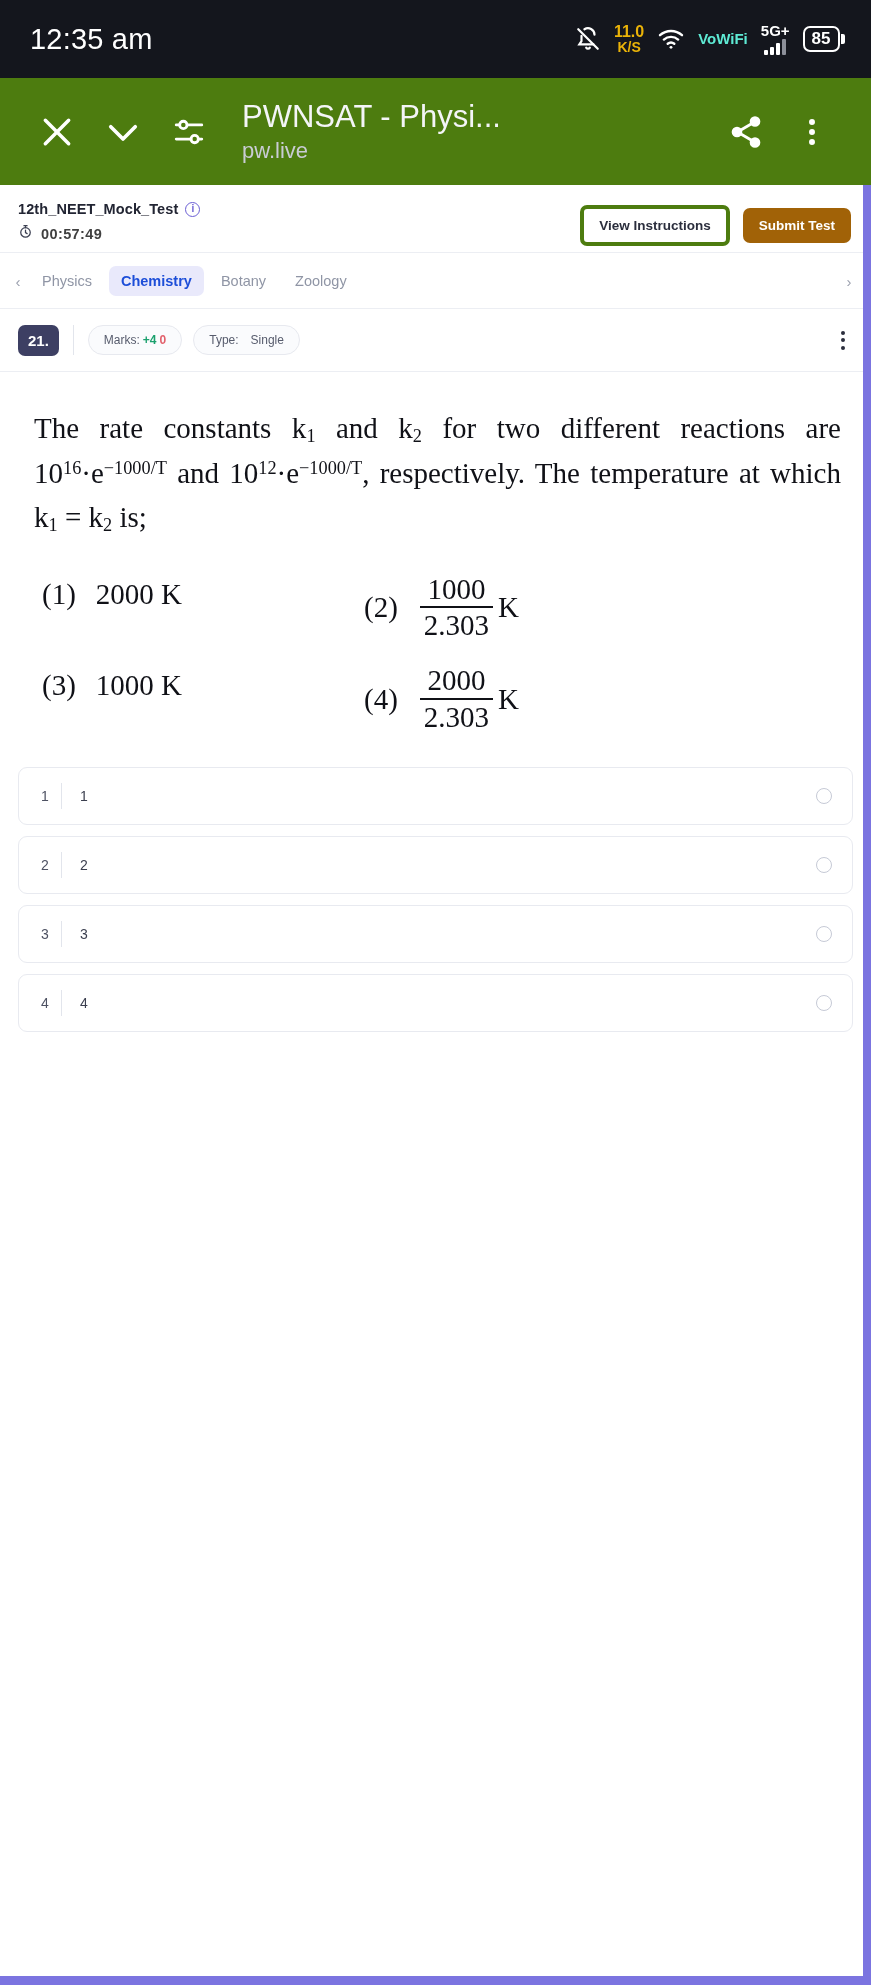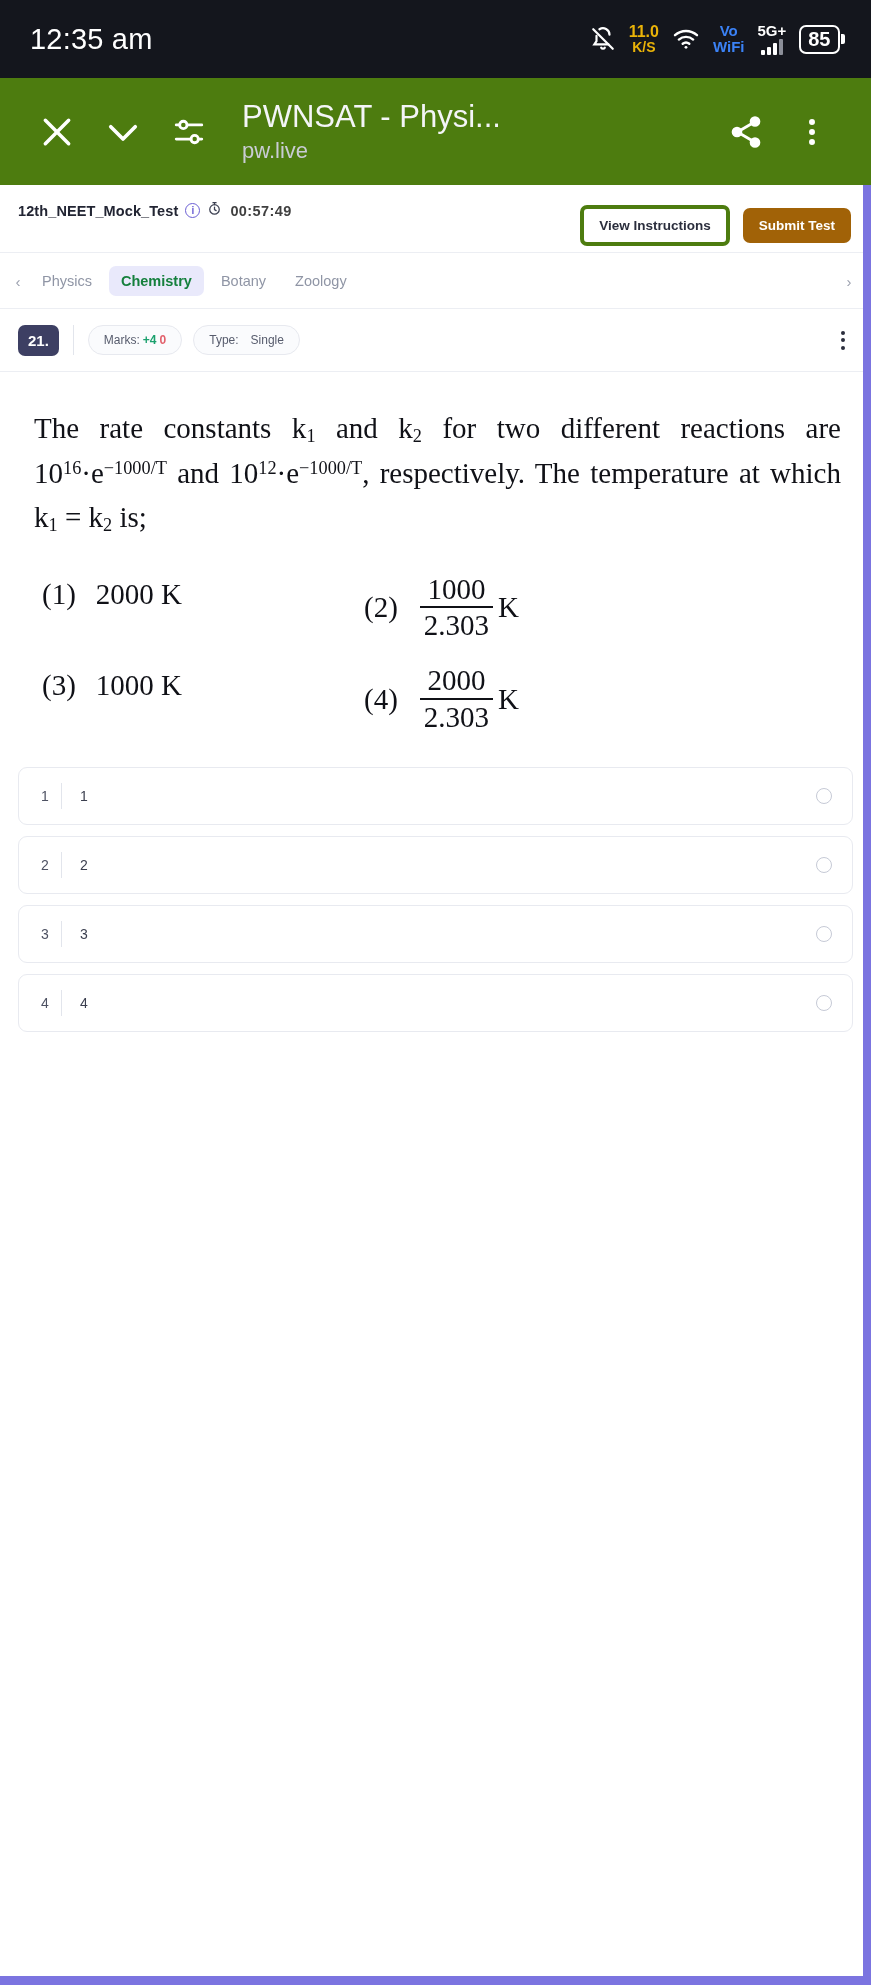--- a/index.html
+++ b/index.html
@@ -44,44 +44,44 @@
     display: flex;
     flex-direction: column;
     align-items: center;
     line-height: 1.0;
     color: #eab308;
   }
   .net-speed .v { font-size: 16px; font-weight: bold; }
   .net-speed .u { font-size: 14px; font-weight: bold; }
   .vowifi {
     display: flex;
-    flex-direction: column;
+    flex-direction: row;
     align-items: center;
     line-height: 1.05;
-    color: #3b82f6;
+    color: #5eead4;
   }
   .vowifi .a { font-size: 15px; font-weight: bold; }
   .vowifi .b { font-size: 15px; font-weight: bold; }
   .signal-wrap { display: flex; flex-direction: column; align-items: center; line-height: 1; }
   .signal-wrap .g { font-size: 15px; font-weight: bold; color: #fff; }
   .bars { display: flex; align-items: flex-end; gap: 2px; height: 17px; }
   .bars i { width: 4px; background: #ffffff; display: block; border-radius: 1px; }
   .bars i:nth-child(1) { height: 5px; }
   .bars i:nth-child(2) { height: 8px; }
   .bars i:nth-child(3) { height: 12px; }
   .bars i:nth-child(4) { height: 16px; }
   .bars i.dim { background: #8c8f99; }
   .battery {
     display: flex; align-items: center;
   }
   .battery .shell {
     border: 2.5px solid #ffffff;
     border-radius: 7px;
     padding: 1px 7px;
-    font-size: 20px;
+    font-size: 17px;
     font-weight: bold;
     color: #ffffff;
     line-height: 1.15;
   }
   .battery .nub {
     width: 4px; height: 10px; background: #ffffff;
     border-radius: 0 2px 2px 0; margin-left: 1.5px;
   }
 
   
@@ -131,21 +131,21 @@
 
   
   .test-header {
     display: flex;
     align-items: flex-start;
     justify-content: space-between;
     padding: 16px 20px 12px 18px;
     border-bottom: 1px solid #eceef3;
     height: 68px;
   }
-  .th-left { display: flex; flex-direction: row; gap: 7px; }
+  .th-left { display: flex; flex-direction: column; gap: 7px; }
   .th-name-row { display: flex; align-items: center; gap: 7px; }
   .th-name { font-size: 14.5px; color: #222533; font-weight: bold; letter-spacing: 0.1px; }
   .info-ic {
     width: 15px; height: 15px; border-radius: 50%;
     border: 1.4px solid #6b5fd4;
     display: inline-flex; align-items: center; justify-content: center;
     font-size: 10px; color: #6b5fd4; font-weight: bold; line-height: 1;
   }
   .th-timer-row { display: flex; align-items: center; gap: 8px; }
   .th-timer { font-size: 14.5px; color: #404040; font-weight: bold; letter-spacing: 0.4px; }
@@ -186,21 +186,21 @@
     display: flex; align-items: center; gap: 5px; flex: 1 1 auto; overflow: hidden;
   }
   .tab {
     font-size: 14.5px;
     color: #8f95a5;
     padding: 7px 12px;
     border-radius: 7px;
     white-space: nowrap;
   }
   .tab.active {
-    color: #15803d;
+    color: #1d4ed8;
     font-weight: bold;
     background: #e9e9fb;
   }
 
   
   .q-meta {
     display: flex;
     align-items: center;
     padding: 12px 18px 12px 18px;
     border-bottom: 1px solid #eceef3;

